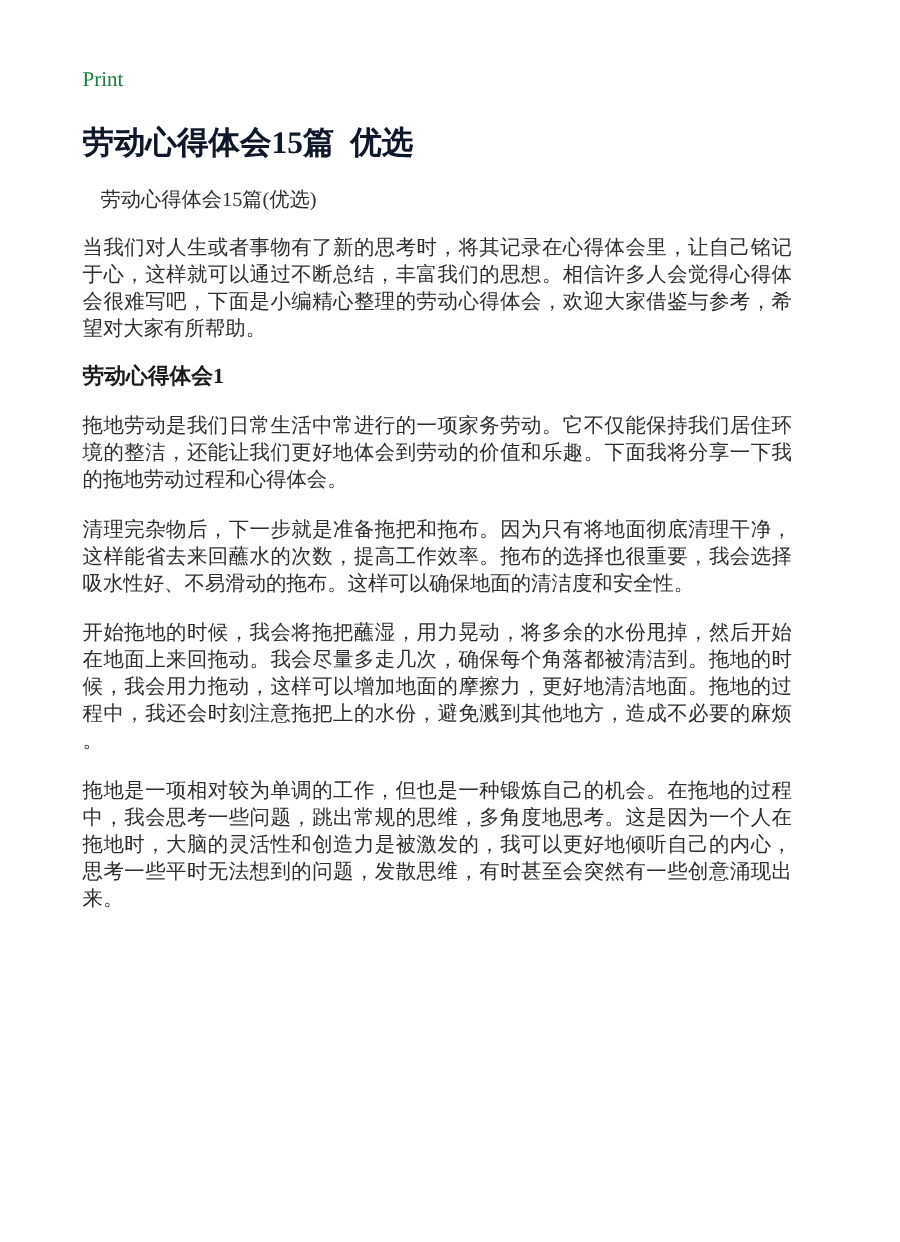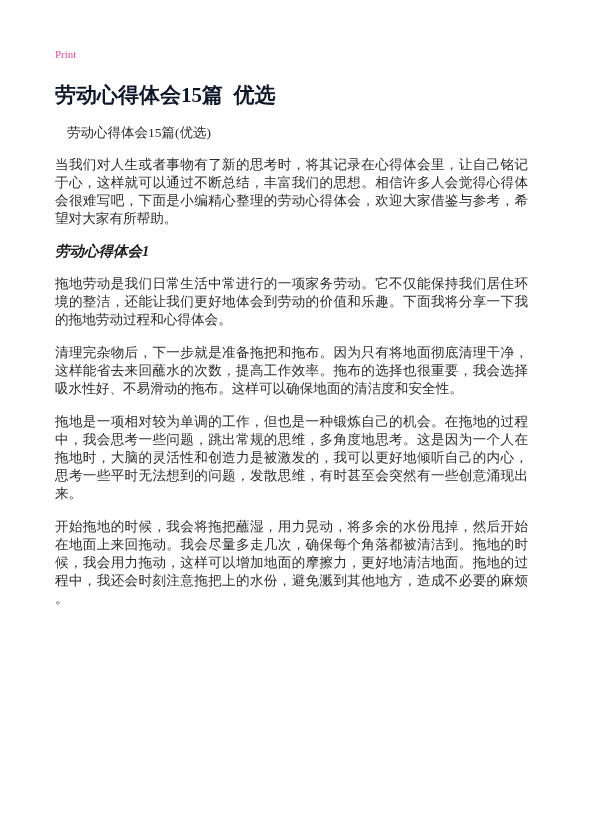--- a/index.html
+++ b/index.html
@@ -16,23 +16,23 @@
     box-sizing: border-box;
     width: 600px;
     height: 828px;
     padding: 44px 55px 0 55px;
     font-family: "Liberation Serif", "DejaVu Serif", serif;
     color: #2e2e2e;
     background: #ffffff;
   }
   .print-link {
     display: inline-block;
-    font-size: 11px;
+    font-size: 14px;
     line-height: 15px;
-    color: #ec4899;
+    color: #15803d;
     text-decoration: none;
     cursor: pointer;
   }
   .title {
     margin: 20px 0 0 0;
     font-size: 21px;
     line-height: 26px;
     font-weight: bold;
     color: #0f172a;
     white-space: pre-wrap;
@@ -51,21 +51,20 @@
     word-break: break-all;
     line-break: anywhere;
     color: #2e2e2e;
   }
   .section-heading {
     margin: 14px 0 0 0;
     font-size: 14.5px;
     line-height: 18px;
     font-weight: bold;
     color: #1b1b1b;
-    font-style: italic;
   }
 </style>
 </head>
 <body>
 
 <div class="doc">
 
   <a class="print-link">Print</a>
 
   <h1 class="title">劳动心得体会15篇  优选</h1>
@@ -74,19 +73,19 @@
 
   <p class="para">当我们对人生或者事物有了新的思考时，将其记录在心得体会里，让自己铭记于心，这样就可以通过不断总结，丰富我们的思想。相信许多人会觉得心得体会很难写吧，下面是小编精心整理的劳动心得体会，欢迎大家借鉴与参考，希望对大家有所帮助。</p>
 
   <h2 class="section-heading">劳动心得体会1</h2>
 
   <p class="para">拖地劳动是我们日常生活中常进行的一项家务劳动。它不仅能保持我们居住环境的整洁，还能让我们更好地体会到劳动的价值和乐趣。下面我将分享一下我的拖地劳动过程和心得体会。</p>
 
 
   <p class="para">清理完杂物后，下一步就是准备拖把和拖布。因为只有将地面彻底清理干净，这样能省去来回蘸水的次数，提高工作效率。拖布的选择也很重要，我会选择吸水性好、不易滑动的拖布。这样可以确保地面的清洁度和安全性。</p>
 
+  <p class="para">开始拖地的时候，我会将拖把蘸湿，用力晃动，将多余的水份甩掉，然后开始在地面上来回拖动。我会尽量多走几次，确保每个角落都被清洁到。拖地的时候，我会用力拖动，这样可以增加地面的摩擦力，更好地清洁地面。拖地的过程中，我还会时刻注意拖把上的水份，避免溅到其他地方，造成不必要的麻烦。</p>
+
   <p class="para">拖地是一项相对较为单调的工作，但也是一种锻炼自己的机会。在拖地的过程中，我会思考一些问题，跳出常规的思维，多角度地思考。这是因为一个人在拖地时，大脑的灵活性和创造力是被激发的，我可以更好地倾听自己的内心，思考一些平时无法想到的问题，发散思维，有时甚至会突然有一些创意涌现出来。</p>
-
-  <p class="para">开始拖地的时候，我会将拖把蘸湿，用力晃动，将多余的水份甩掉，然后开始在地面上来回拖动。我会尽量多走几次，确保每个角落都被清洁到。拖地的时候，我会用力拖动，这样可以增加地面的摩擦力，更好地清洁地面。拖地的过程中，我还会时刻注意拖把上的水份，避免溅到其他地方，造成不必要的麻烦。</p>
 
 
 
 </div>
 
 </body></html>

